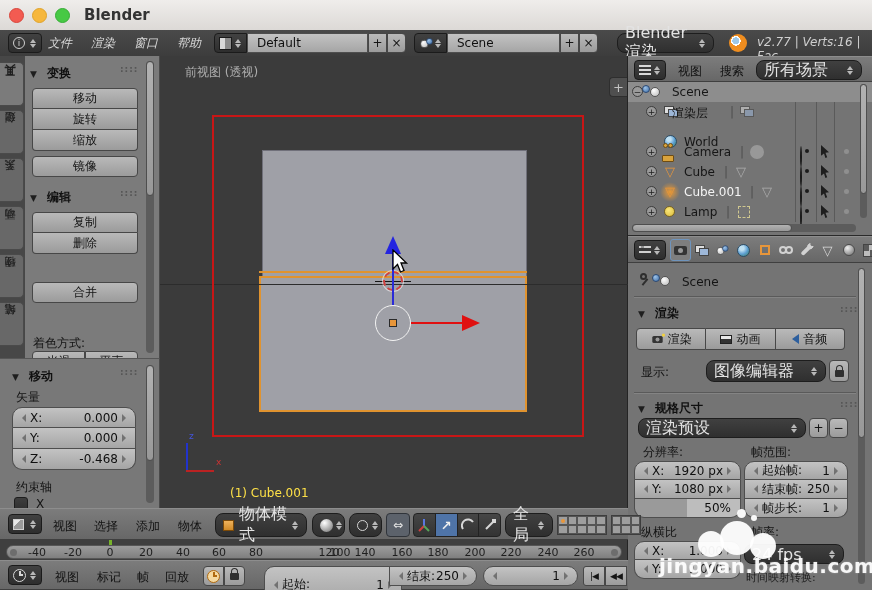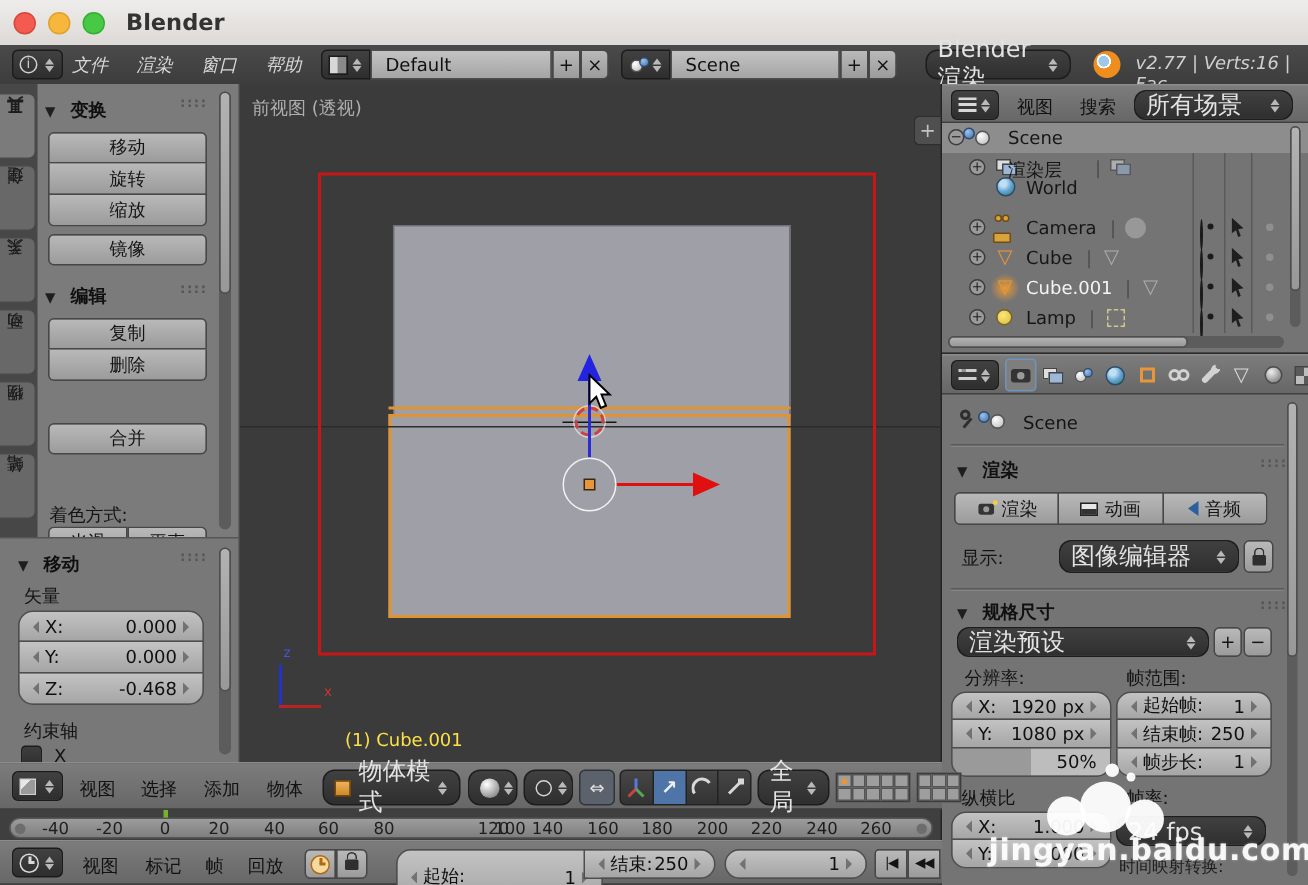--- a/index.html
+++ b/index.html
@@ -179,21 +179,21 @@
     <div class="a" style="left:385px;top:180px;width:0;height:0;border-left:8px solid transparent;border-right:8px solid transparent;border-bottom:18px solid #2424e0;z-index:6;"></div>
     <div class="a" style="left:411px;top:266px;width:52px;height:2px;background:#e01010;z-index:6;"></div>
     <div class="a" style="left:462px;top:259px;width:0;height:0;border-top:8px solid transparent;border-bottom:8px solid transparent;border-left:18px solid #e01010;z-index:6;"></div>
     <div class="a" style="left:375px;top:249px;width:36px;height:36px;border-radius:50%;border:1.5px solid #f2f2f2;box-sizing:border-box;z-index:6;"></div>
     <div class="a" style="left:389px;top:263px;width:8px;height:8px;background:#e8963a;border:1.5px solid #2a2a2a;box-sizing:border-box;z-index:7;"></div>
 
     <svg class="a" style="left:392px;top:193px;z-index:9;" width="18" height="26">
       <polygon points="1,1 1,20 5.5,15.5 8.5,23 12,21.5 9,14 14.5,14" fill="#ffffff" stroke="#000000" stroke-width="1.3"></polygon>
     </svg>
 
-    <span class="a" style="left:168px;top:8px;font-size:12px;color:#aeaeae;">前视图 (透视)</span>
+    <span class="a" style="left:185px;top:8px;font-size:12px;color:#aeaeae;">前视图 (透视)</span>
     <div class="a" style="left:186px;top:387px;width:2px;height:29px;background:#2233cc;z-index:3;"></div>
     <div class="a" style="left:186px;top:414px;width:28px;height:2px;background:#bb2222;z-index:3;"></div>
     <span class="a" style="left:189px;top:375px;font-size:9px;color:#4455dd;">z</span>
     <span class="a" style="left:216px;top:401px;font-size:9px;color:#cc3333;">x</span>
     <span class="a" style="left:230px;top:430px;font-size:12px;color:#fde047;">(1) Cube.001</span>
     <div class="a" style="left:609px;top:21px;width:18px;height:20px;background:#4f4f4f;border:1px solid #2e2e2e;border-right:none;border-radius:4px 0 0 4px;color:#c2c2c2;font-size:13px;display:flex;align-items:center;justify-content:center;box-sizing:border-box;">
         <span>+</span>
       </div>
 
     <div class="a" style="left:0;top:0;width:160px;height:302px;background:#7b7b7b;border-right:1px solid #4a4a4a;box-sizing:border-box;z-index:10;">
@@ -435,21 +435,21 @@
       <span class="a icn-ball2" style="left:22px;top:3px;"><span class="b1"></span><span class="b2"></span></span>
       <span class="a onm" style="left:44px;">Scene</span>
     </div>
     <div class="a orow" style="top:46px;">
       <span class="a exp" style="left:18px;">+</span>
       <span class="a icn-rlayer" style="left:36px;top:4px;"><span class="p1"></span><span class="p2"></span></span>
       <span class="a onm" style="left:44px;">渲染层</span>
       <span class="a onm" style="left:102px;color:#4d4d4d;">|</span>
       <span class="a icn-rlayer" style="left:112px;top:4px;opacity:.55;"><span class="p1"></span><span class="p2"></span></span>
     </div>
-    <div class="a orow" style="top:59px;text-align:center;">
+    <div class="a orow" style="top:76px;text-align:center;">
       <span class="a icn-globe" style="left:36px;top:3px;"></span>
       <span class="a onm" style="left:56px;">World</span>
     </div>
     <div class="a orow" style="top:86px;">
       <span class="a exp" style="left:18px;">+</span>
       <span class="a icn-cam" style="left:34px;top:1px;"><span class="r1"></span><span class="r2"></span><span class="body"></span></span>
       <span class="a onm" style="left:56px;">Camera</span>
       <span class="a onm" style="left:112px;color:#4d4d4d;">|</span>
       <span class="a" style="left:122px;top:3px;width:14px;height:14px;border-radius:50%;background:rgba(220,220,220,.35);"></span>
       <span class="a icn-eye" style="left:172px;"></span>

